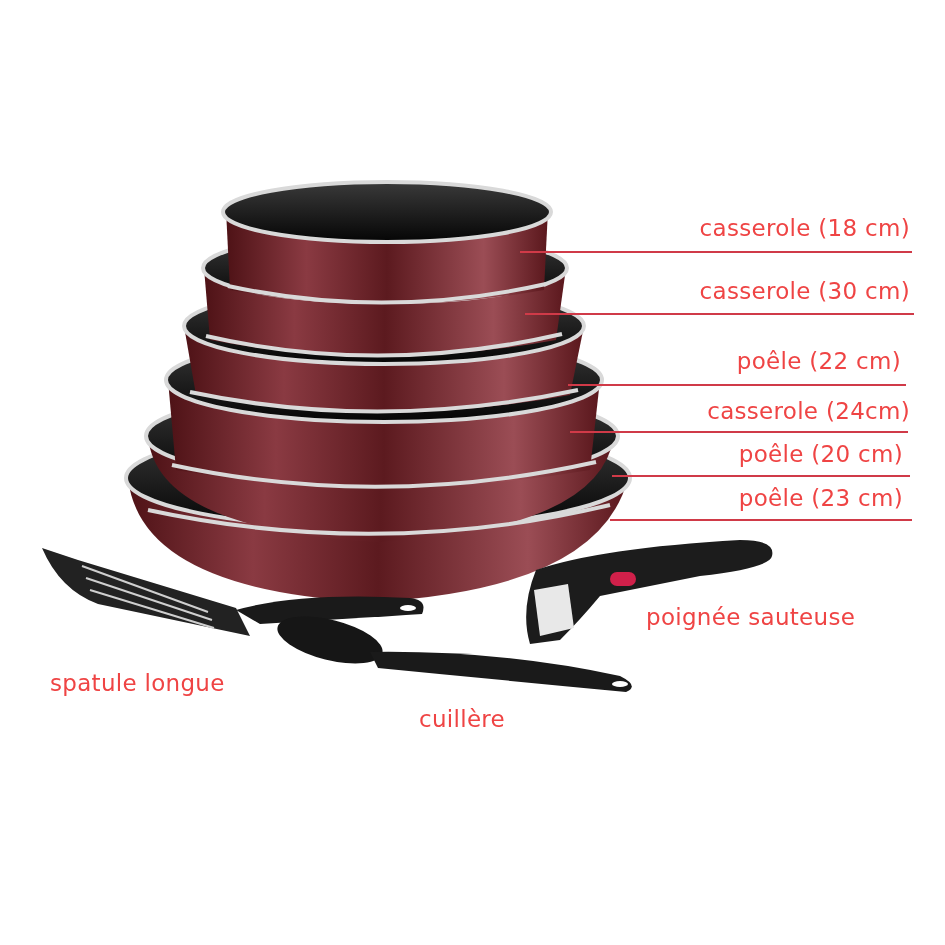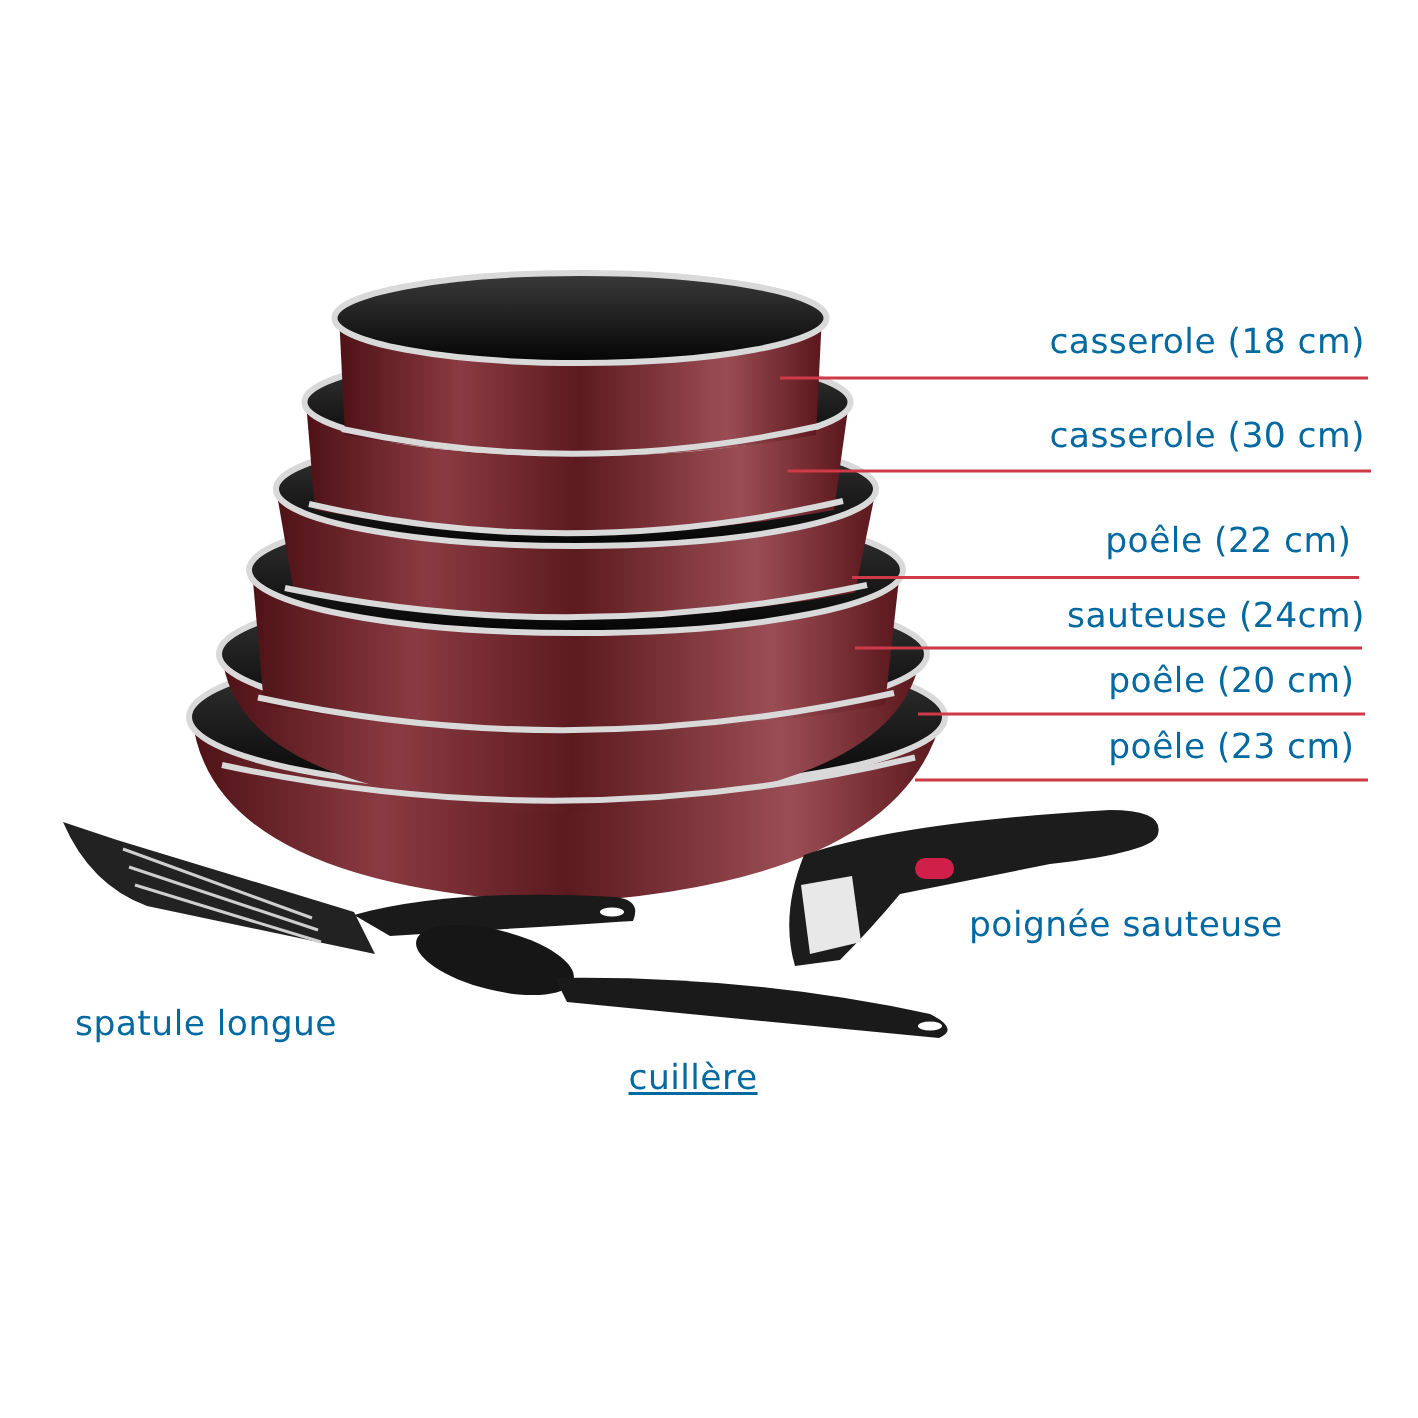--- a/index.html
+++ b/index.html
@@ -1,17 +1,17 @@
 <!DOCTYPE html>
 <html><head>
 <meta charset="utf-8">
 <style>
   html, body { margin:0; padding:0; background:#ffffff; }
   body { width:945px; height:945px; position:relative; overflow:hidden; font-family:"DejaVu Sans", sans-serif; }
-  .label { position:absolute; color:#0369a1; font-size:23px; letter-spacing:0.3px; white-space:nowrap; }
+  .label { position:absolute; color:#ef4444; font-size:23px; letter-spacing:0.3px; white-space:nowrap; }
   .label.right { text-align:right; }
   .leader { position:absolute; height:2px; background:#d03a48; }
   svg { position:absolute; left:0; top:0; }
 </style>
 </head>
 <body>
 
 <svg width="945" height="945" viewBox="0 0 945 945">
   <defs>
     <linearGradient id="body" x1="0" x2="1" y1="0" y2="0">
@@ -85,19 +85,19 @@
 <div class="leader" style="left:520px; top:251px; width:392px;"></div>
 <div class="leader" style="left:525px; top:313px; width:389px;"></div>
 <div class="leader" style="left:568px; top:384px; width:338px;"></div>
 <div class="leader" style="left:570px; top:431px; width:338px;"></div>
 <div class="leader" style="left:612px; top:475px; width:298px;"></div>
 <div class="leader" style="left:610px; top:519px; width:302px;"></div>
 
 <div class="label right" style="right:35px; top:215px;">casserole (18 cm)</div>
 <div class="label right" style="right:35px; top:278px;">casserole (30 cm)</div>
 <div class="label right" style="right:44px; top:348px;">poêle (22 cm)</div>
-<div class="label right" style="right:35px; top:398px;">sauteuse (24cm)</div>
+<div class="label right" style="right:35px; top:398px;">casserole (24cm)</div>
 <div class="label right" style="right:42px; top:441px;">poêle (20 cm)</div>
 <div class="label right" style="right:42px; top:485px;">poêle (23 cm)</div>
 
 <div class="label" style="left:646px; top:604px;">poignée sauteuse</div>
 <div class="label" style="left:50px; top:670px;">spatule longue</div>
-<div class="label" style="left:419px; top:706px;text-decoration:underline;">cuillère</div>
+<div class="label" style="left:419px; top:706px;">cuillère</div>
 
 </body></html>

